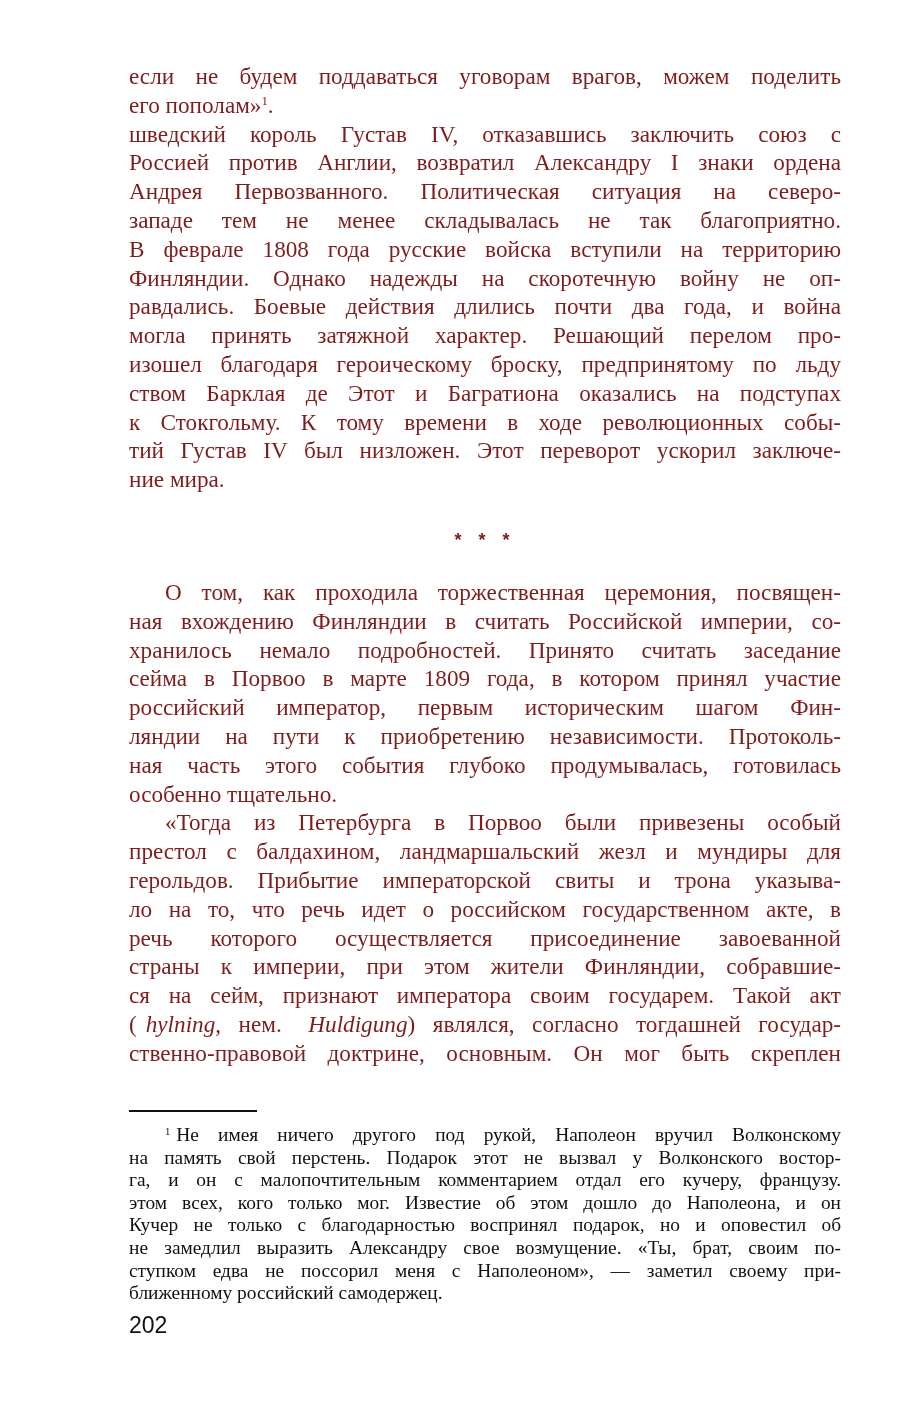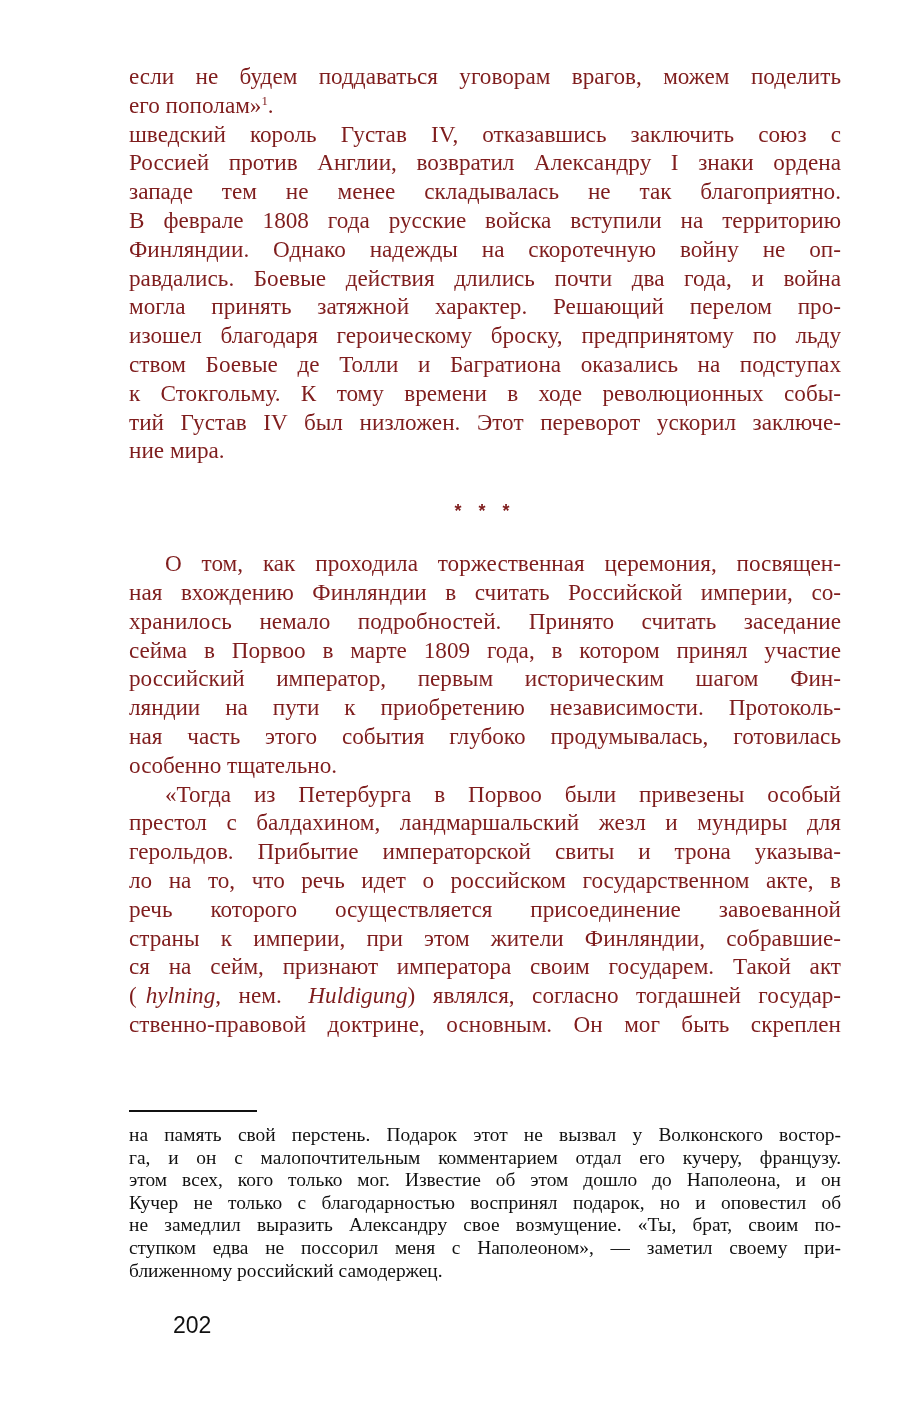--- a/index.html
+++ b/index.html
@@ -8,42 +8,43 @@
   .body-text { font-family: "Liberation Serif", serif; font-size: 23.2px; line-height: 28.8px; }
   .line { display: block; white-space: nowrap; text-align: justify; text-align-last: justify; height: 28.8px; }
   .line.last { text-align-last: left; }
   .line.indent { padding-left: 36px; }
   .stars { text-align: center; font-family: "Liberation Sans", sans-serif; font-size: 18px; font-weight: bold; letter-spacing: 6px; height: 28px; margin-top: 32px; margin-bottom: 24px; }
   .rule { position: absolute; left: 129px; top: 1110px; width: 128px; height: 2px; background: #111; }
   .footnote { position: absolute; left: 129px; top: 1124px; width: 712px; font-family: "Liberation Serif", serif; font-size: 19.4px; line-height: 22.6px; color: #111; }
   .footnote .line { height: 22.6px; }
   .footnote .line.indent { padding-left: 36px; }
   sup { font-size: 0.55em; vertical-align: 0.6em; line-height: 0; }
-  .page-number { position: absolute; left: 129px; top: 1312px; font-family: "Liberation Sans", sans-serif; font-size: 23px; color: #111; margin-left: 44px; }
+  .page-number { position: absolute; left: 129px; top: 1312px; font-family: "Liberation Sans", sans-serif; font-size: 23px; color: #111; }
   i { font-style: italic; margin-left: 9px; }
 </style>
 </head>
 <body>
 
 <div class="page body-text">
   <div>
     <span class="line">если не будем поддаваться уговорам врагов, можем поделить</span>
     <span class="line last"><span>его пополам»</span><sup>1</sup><span>.</span></span>
   </div>
 
   <div id="p-swedish">
       <span class="line">шведский король Густав IV, отказавшись заключить союз с</span>
       <span class="line">Россией против Англии, возвратил Александру I знаки ордена</span>
+      <span class="line">Андрея Первозванного. Политическая ситуация на северо-</span>
       <span class="line">западе тем не менее складывалась не так благоприятно.</span>
       <span class="line">В феврале 1808 года русские войска вступили на территорию</span>
       <span class="line">Финляндии. Однако надежды на скоротечную войну не оп-</span>
       <span class="line">равдались. Боевые действия длились почти два года, и война</span>
       <span class="line">могла принять затяжной характер. Решающий перелом про-</span>
       <span class="line">изошел благодаря героическому броску, предпринятому по льду</span>
-      <span class="line">ством Боевые де Толли и Багратиона оказались на подступах</span>
+      <span class="line">ством Барклая де Этот и Багратиона оказались на подступах</span>
       <span class="line">к Стокгольму. К тому времени в ходе революционных собы-</span>
       <span class="line">тий Густав IV был низложен. Этот переворот ускорил заключе-</span>
       <span class="line last">ние мира.</span>
     </div>
 
   <div class="stars">* * *</div>
 
   <div id="p-ceremony">
       <span class="line indent">О том, как проходила торжественная церемония, посвящен-</span>
       <span class="line">ная вхождению Финляндии в считать Российской империи, со-</span>
@@ -66,20 +67,21 @@
         <span class="line">ся на сейм, признают императора своим государем. Такой акт</span>
       </div>
     <span class="line"><span>(</span><i>hylning</i><span>, нем. </span><i>Huldigung</i><span>) являлся, согласно тогдашней государ-</span></span>
     <span class="line">ственно-правовой доктрине, основным. Он мог быть скреплен</span>
   </div>
 </div>
 
 <div class="rule"></div>
 
 <div class="footnote" id="footnote">
+    <span class="line indent"><sup>1</sup><span style="margin-left: 6px;">Не имея ничего другого под рукой, Наполеон вручил Волконскому</span></span>
     <span class="line">на память свой перстень. Подарок этот не вызвал у Волконского востор-</span>
     <span class="line">га, и он с малопочтительным комментарием отдал его кучеру, французу.</span>
     <span class="line">этом всех, кого только мог. Известие об этом дошло до Наполеона, и он</span>
     <span class="line">Кучер не только с благодарностью воспринял подарок, но и оповестил об</span>
     <span class="line">не замедлил выразить Александру свое возмущение. «Ты, брат, своим по-</span>
     <span class="line">ступком едва не поссорил меня с Наполеоном», — заметил своему при-</span>
     <span class="line last">ближенному российский самодержец.</span>
   </div>
 
 <div class="page-number">202</div>

